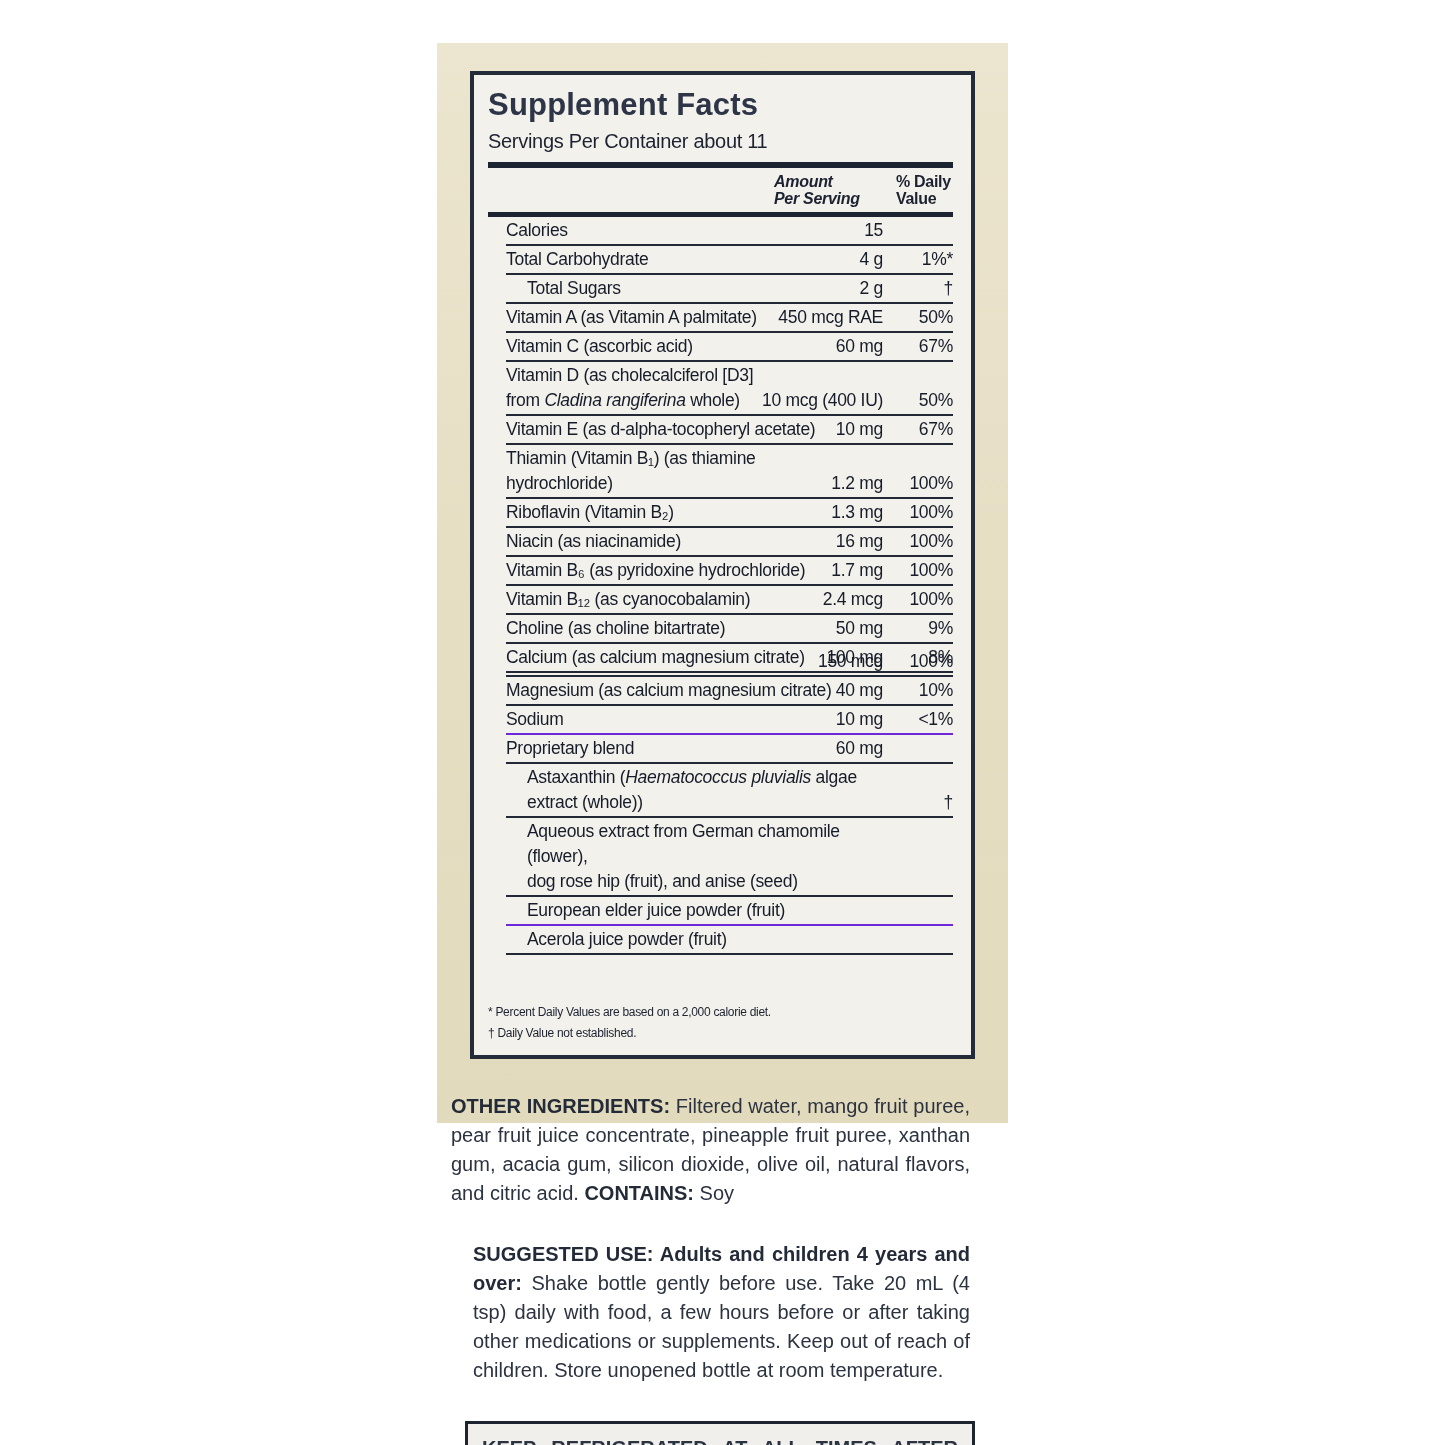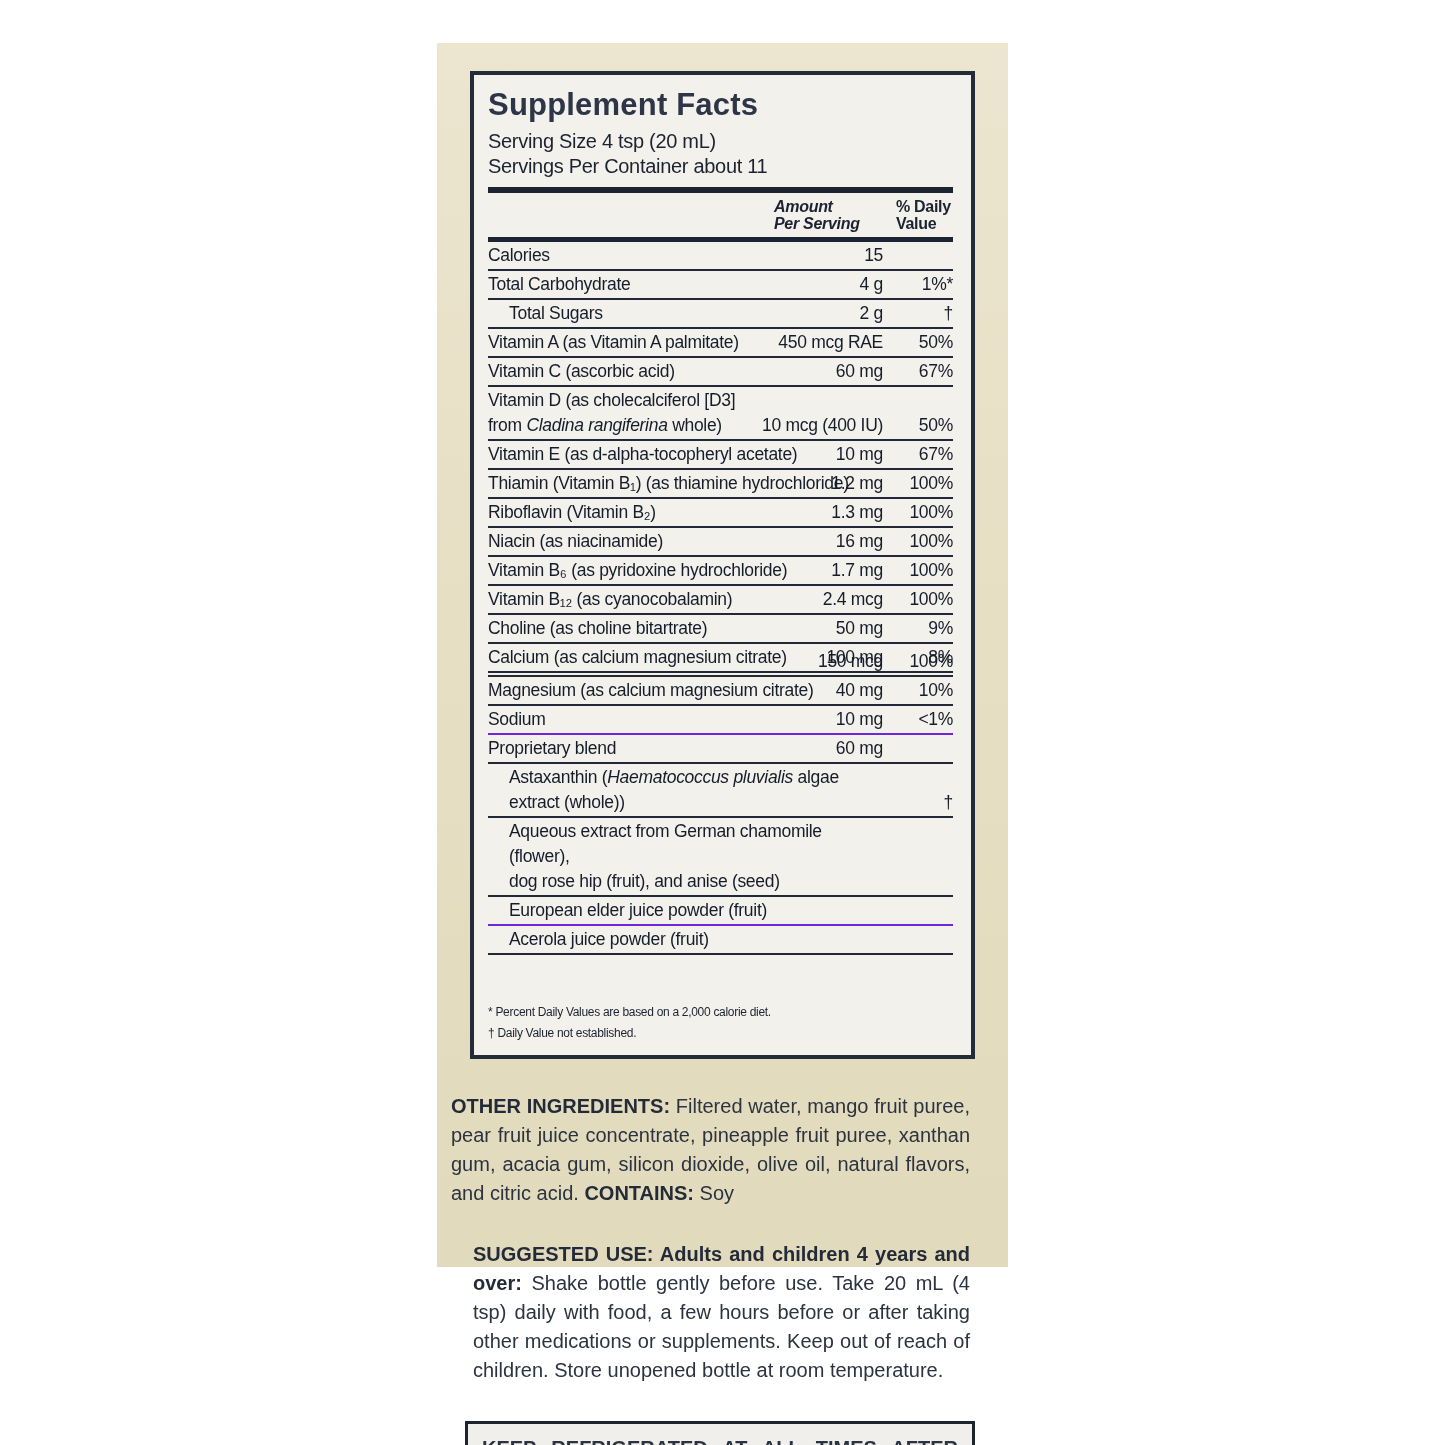--- a/index.html
+++ b/index.html
@@ -2,21 +2,21 @@
 <html><head>
 <meta charset="utf-8">
 <style>
   html,body{margin:0;padding:0;}
   body{
     width:1445px;height:1445px;position:relative;background:#ffffff;
     font-family:"Liberation Sans","DejaVu Sans",sans-serif;
     -webkit-font-smoothing:antialiased;
   }
   .label{
-    position:absolute;left:437px;top:43px;width:571px;height:1224px;
+    position:absolute;left:437px;top:43px;width:571px;height:1080px;
     background:linear-gradient(180deg,#ece5cf 0%,#e7dfc4 45%,#e2dabc 100%);
     color:#232a37;
   }
   
   .facts-box{
     margin:28px 33px 0 33px;
     background:#f2f1ec;
     border:4px solid #252c39;
     padding:8px 18px 10px 14px;
     box-sizing:border-box;
@@ -34,21 +34,21 @@
   .col-head{
     position:absolute;top:5px;font-size:16px;font-weight:bold;line-height:17px;
     color:#1c2230;white-space:pre-line;
   }
   .col-head.amount{left:286px;font-style:italic;}
   .col-head.dv{left:408px;}
   
   .facts-rows{font-size:17.5px;color:#161c29;}
   .row{
     position:relative;border-bottom:2px solid #222835;
-    line-height:25px;padding:1px 0;
+    line-height:25px;padding:1px 0;margin-left:18px;
   }
   .row.thick{border-bottom:2px solid #6d28d9;}
   .row .name{display:block;padding-right:92px;}
   .row.indent .name{padding-left:21px;}
   .row .amt{position:absolute;right:70px;bottom:1px;line-height:25px;white-space:nowrap;}
   .row .dv{position:absolute;right:0;bottom:1px;line-height:25px;white-space:nowrap;}
   .row em{font-style:italic;}
   
   .footnotes{padding:15px 0 2px 0;font-size:12px;line-height:20.5px;color:#1c2230;margin-top:32px;}
   
@@ -66,21 +66,20 @@
     font-size:20px;line-height:29px;color:#2c3340;text-align:justify;
   }
 </style>
 </head>
 <body>
 
 <div class="label">
 
   <div class="facts-box">
     <div class="facts-title">Supplement Facts</div>
-    <div class="serving-line cond">Serving Size 4 tsp (20 mL)</div>
     <div class="serving-line cond">Servings Per Container about 11</div>
     <hr class="bar bar-serving">
     <div class="col-headers cond">
       <div class="col-head amount">Amount
 Per Serving</div>
       <div class="col-head dv">% Daily
 Value</div>
     </div>
     <hr class="bar bar-header">
     <div class="facts-rows cond" id="facts-rows">

